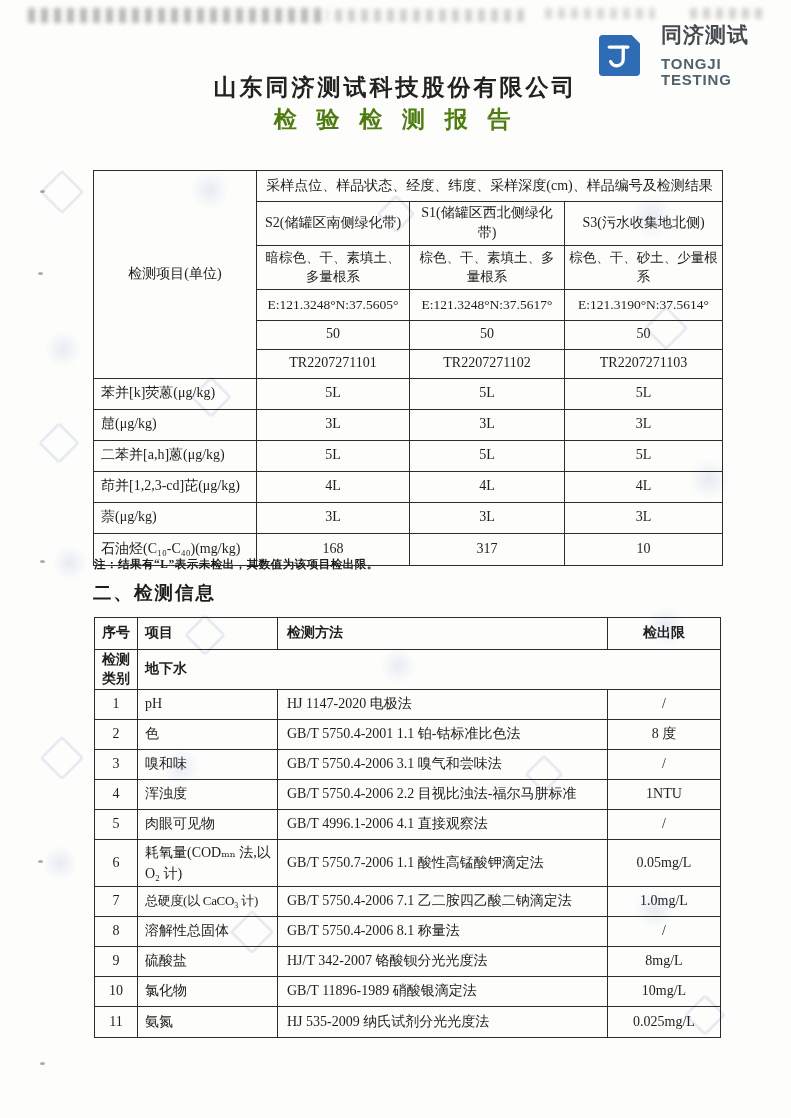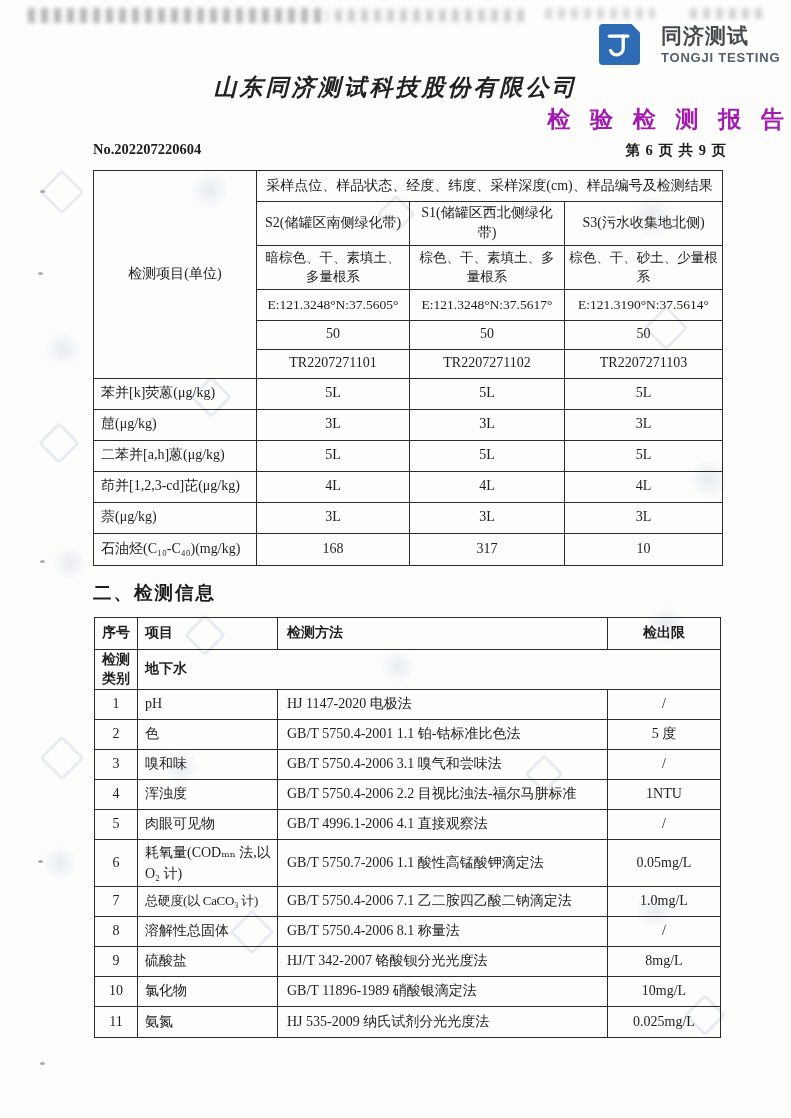--- a/index.html
+++ b/index.html
@@ -20,24 +20,24 @@
   .speck{position:absolute;width:5px;height:3px;background:#6a665f;opacity:.55;border-radius:50%;}
   .bleed{position:absolute;pointer-events:none;}
   .bleed.ring{border:3px solid rgba(96,134,182,.14);transform:rotate(45deg);border-radius:4px;}
   .bleed.blob{background:radial-gradient(circle,rgba(96,134,182,.14) 0%,rgba(96,134,182,0) 70%);border-radius:50%;}
 
   
   .logo{position:absolute;left:599px;top:24px;display:flex;align-items:center;gap:21px;}
   .logo-icon{width:41px;height:41px;flex:0 0 auto;}
   .logo-text{display:flex;flex-direction:column;line-height:1.05;}
   .logo-cn{font-family:"Liberation Sans","DejaVu Sans",sans-serif;font-size:21px;font-weight:700;color:#454a4f;letter-spacing:1px;}
-  .logo-en{font-family:"Liberation Sans","DejaVu Sans",sans-serif;font-size:13px;font-weight:700;color:#51616e;letter-spacing:.8px;margin-top:4px;}
-
-  .company-title{position:absolute;left:0;right:0;top:72px;text-align:center;font-size:23px;font-weight:700;letter-spacing:3px;color:#242220;font-style:italic;}
-  .report-title{position:absolute;left:0;right:0;top:104px;text-align:right;font-size:23px;font-weight:700;letter-spacing:7px;color:#a21caf;}
+  .logo-en{font-family:"Liberation Sans","DejaVu Sans",sans-serif;font-size:15px;font-weight:700;color:#51616e;letter-spacing:.8px;margin-top:10px;}
+
+  .company-title{position:absolute;left:0;right:0;top:72px;text-align:center;font-size:23px;font-weight:700;letter-spacing:3px;color:#242220;}
+  .report-title{position:absolute;left:0;right:0;top:104px;text-align:center;font-size:23px;font-weight:700;letter-spacing:7px;color:#4d7c0f;}
   .meta-row{position:absolute;left:93px;right:64px;top:141px;height:20px;font-size:14.5px;font-weight:600;}
   .report-no{position:absolute;left:0;top:0;}
   .page-info{position:absolute;right:0;top:0;letter-spacing:1px;}
 
   
   table.t{border-collapse:collapse;table-layout:fixed;position:absolute;font-size:14px;color:#1f1d1b;}
   table.t td{border:1.6px solid #2d2b28;text-align:center;vertical-align:middle;padding:1px 4px;line-height:1.45;overflow:hidden;}
   table.t td.left{text-align:left;padding-left:7px;}
   #sample-table{left:93px;top:170px;width:629px;}
   #sample-table td.small{font-size:13.5px;}
@@ -90,24 +90,20 @@
       <path d="M26 13 v13 a7 7 0 0 1 -13.5 2.6" stroke="#fff" stroke-width="3.6" fill="none" stroke-linecap="round"></path>
     </svg>
     <div class="logo-text">
       <span class="logo-cn">同济测试</span>
       <span class="logo-en">TONGJI TESTING</span>
     </div>
   </div>
 
   <div class="company-title">山东同济测试科技股份有限公司</div>
   <div class="report-title">检 验 检 测 报 告</div>
-  <div class="meta-row">
-    <span class="report-no">No.202207220604</span>
-    <span class="page-info">第 6 页 共 9 页</span>
-  </div>
 
   <table class="t" id="sample-table">
     <colgroup>
         <col style="width:163px">
         <col style="width:153px">
         <col style="width:155px">
         <col style="width:158px">
       </colgroup>
     <tbody>
         <tr style="height:31px">
@@ -171,20 +167,21 @@
     </tr>
     <tr style="height:32px">
       <td class="left">石油烃(C₁₀-C₄₀)(mg/kg)</td>
       <td>168</td>
       <td>317</td>
       <td>10</td>
     </tr>
   </tbody>
     </table>
 
+  <div class="note-line">注：结果有“L”表示未检出，其数值为该项目检出限。</div>
 
   <div class="section-heading">二、检测信息</div>
 
   <table class="t" id="info-table">
     <colgroup>
         <col style="width:43px">
         <col style="width:140px">
         <col style="width:330px">
         <col style="width:113px">
       </colgroup>
@@ -202,21 +199,21 @@
     <tr style="height:30px">
       <td>1</td>
       <td class="left">pH</td>
       <td class="method">HJ 1147-2020  电极法</td>
       <td>/</td>
     </tr>
     <tr style="height:30px">
       <td>2</td>
       <td class="left">色</td>
       <td class="method">GB/T 5750.4-2001 1.1  铂-钴标准比色法</td>
-      <td>5 度</td>
+      <td>8 度</td>
     </tr>
     <tr style="height:30px">
       <td>3</td>
       <td class="left">嗅和味</td>
       <td class="method">GB/T 5750.4-2006 3.1  嗅气和尝味法</td>
       <td>/</td>
     </tr>
     <tr style="height:30px">
       <td>4</td>
       <td class="left">浑浊度</td>

